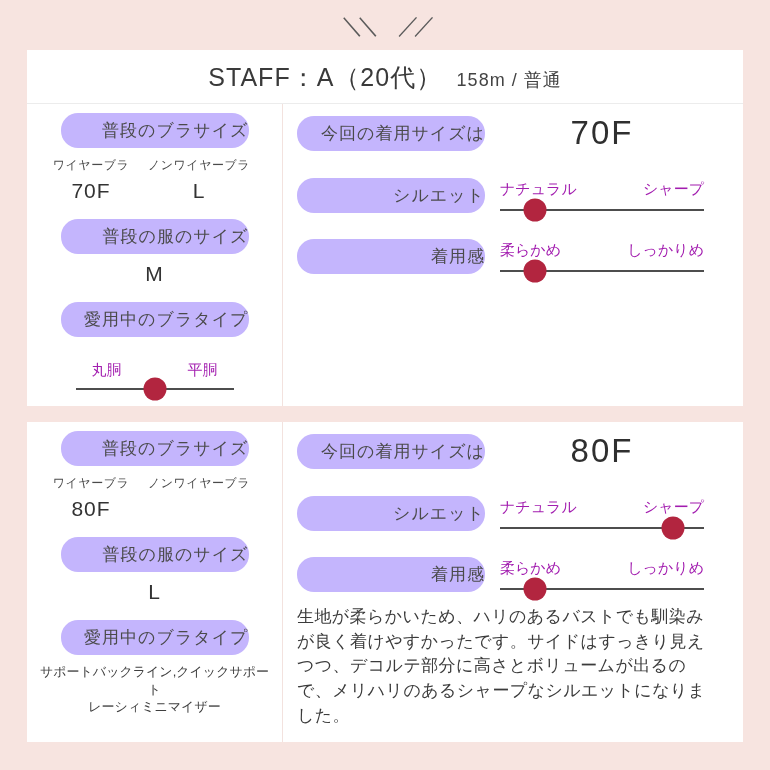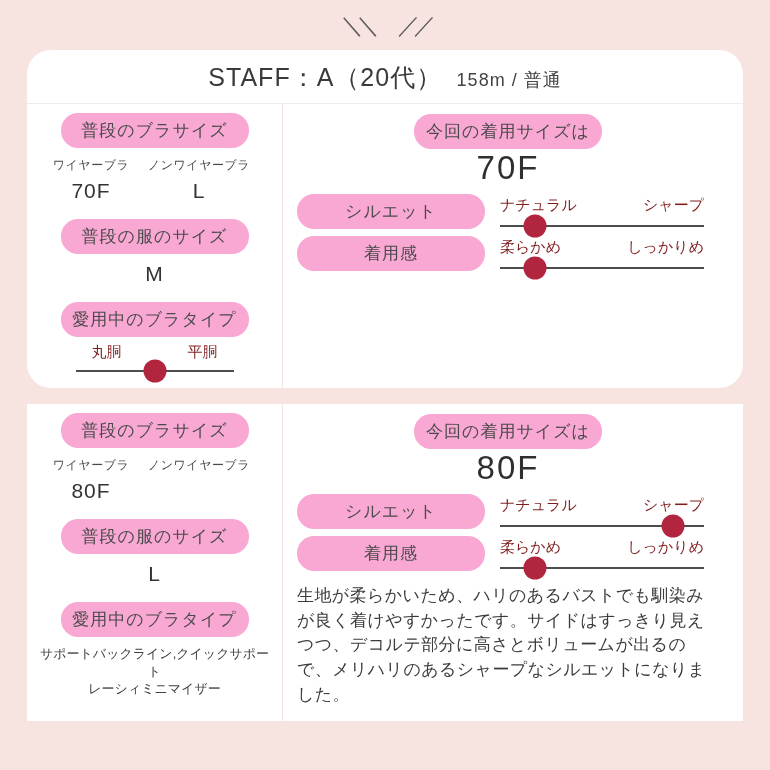--- a/index.html
+++ b/index.html
@@ -16,69 +16,69 @@
   .banner{
     height:50px;display:flex;align-items:center;justify-content:center;
     font-size:22px;letter-spacing:2px;color:#4a4a4a;
   }
   .banner .decor{font-size:23px;color:#5a5a5a;letter-spacing:-7px;line-height:1;}
   .banner .decor.left{margin-right:16px;}
   .banner .decor.right{margin-left:9px;}
 
   
   .card{background:#ffffff;margin:0 27px;}
-  .card.first{margin-bottom:16px;border-radius:24px;}
+  .card.first{margin-bottom:16px;}
   .card-header{
     text-align:center;padding:11px 0 9px;border-bottom:1px solid #ececec;
   }
   .staff-name{font-size:25px;letter-spacing:1px;color:#3a3a3a;}
   .staff-stats{font-size:18px;letter-spacing:1px;margin-left:10px;color:#444;}
 
   .card-body{display:flex;align-items:stretch;}
   .col-left{
     width:256px;box-sizing:border-box;flex:none;
     border-right:1px solid #f3e2de;
     padding:9px 10px 16px;text-align:center;
   }
   .col-right{flex:1;box-sizing:border-box;padding:8px 24px 14px 14px;}
 
   
   .pill{
     display:block;width:188px;margin:0 auto;box-sizing:border-box;
-    background:#f9a8d4;border-radius:17px;
+    background:#c4b5fd;border-radius:17px;
     font-size:17px;letter-spacing:1px;color:#4a4a4a;
-    padding:6px 0;text-align:center;
+    padding:6px 0;text-align:right;
   }
   .pill.inline{margin:0;flex:none;}
 
   
   .size-row{display:flex;justify-content:flex-start;margin-top:9px;}
   .size-cell{width:108px;text-align:center;}
   .size-head{font-size:12px;color:#4a4a4a;letter-spacing:0.5px;}
   .size-val{font-size:21px;margin-top:5px;letter-spacing:1px;color:#333;}
   .single-val{font-size:21px;margin-top:8px;letter-spacing:1px;color:#333;}
   .gap{height:16px;}
   .bra-type{font-size:16px;margin-top:11px;letter-spacing:2px;}
   .bra-type.small{font-size:13px;letter-spacing:0;line-height:1.35;margin-top:8px;white-space:pre-line;}
 
   
   .slider{position:relative;}
-  .slider-labels{display:flex;justify-content:space-between;font-size:15px;color:#7f1d1d;margin-bottom:10px;}
+  .slider-labels{display:flex;justify-content:space-between;font-size:15px;color:#a21caf;margin-bottom:10px;}
   .slider-track{position:relative;height:2px;background:#4d4d4d;}
   .slider-dot{
     position:absolute;top:50%;width:23px;height:23px;border-radius:50%;
     background:#b2253f;transform:translate(-50%,-50%);
   }
-  .torso-slider{width:158px;margin:6px auto 0;}
+  .torso-slider{width:158px;margin:24px auto 0;}
   .torso-slider .slider-labels{padding:0 16px;margin-bottom:8px;}
 
   
   .r-row{display:flex;align-items:center;}
-  .r-row.first{margin-top:2px;flex-direction:column;}
-  .r-row + .r-row{margin-top:7px;}
+  .r-row.first{margin-top:2px;}
+  .r-row + .r-row{margin-top:26px;}
   .r-right{flex:1;display:flex;justify-content:center;}
   .wear-size{font-size:33px;letter-spacing:2px;color:#2f2f2f;}
   .r-slider{width:204px;}
   .comment{
     margin-top:13px;font-size:17px;line-height:1.45;letter-spacing:0.4px;
     color:#3b3b3b;text-align:left;
   }
 </style>
 </head>
 <body>

